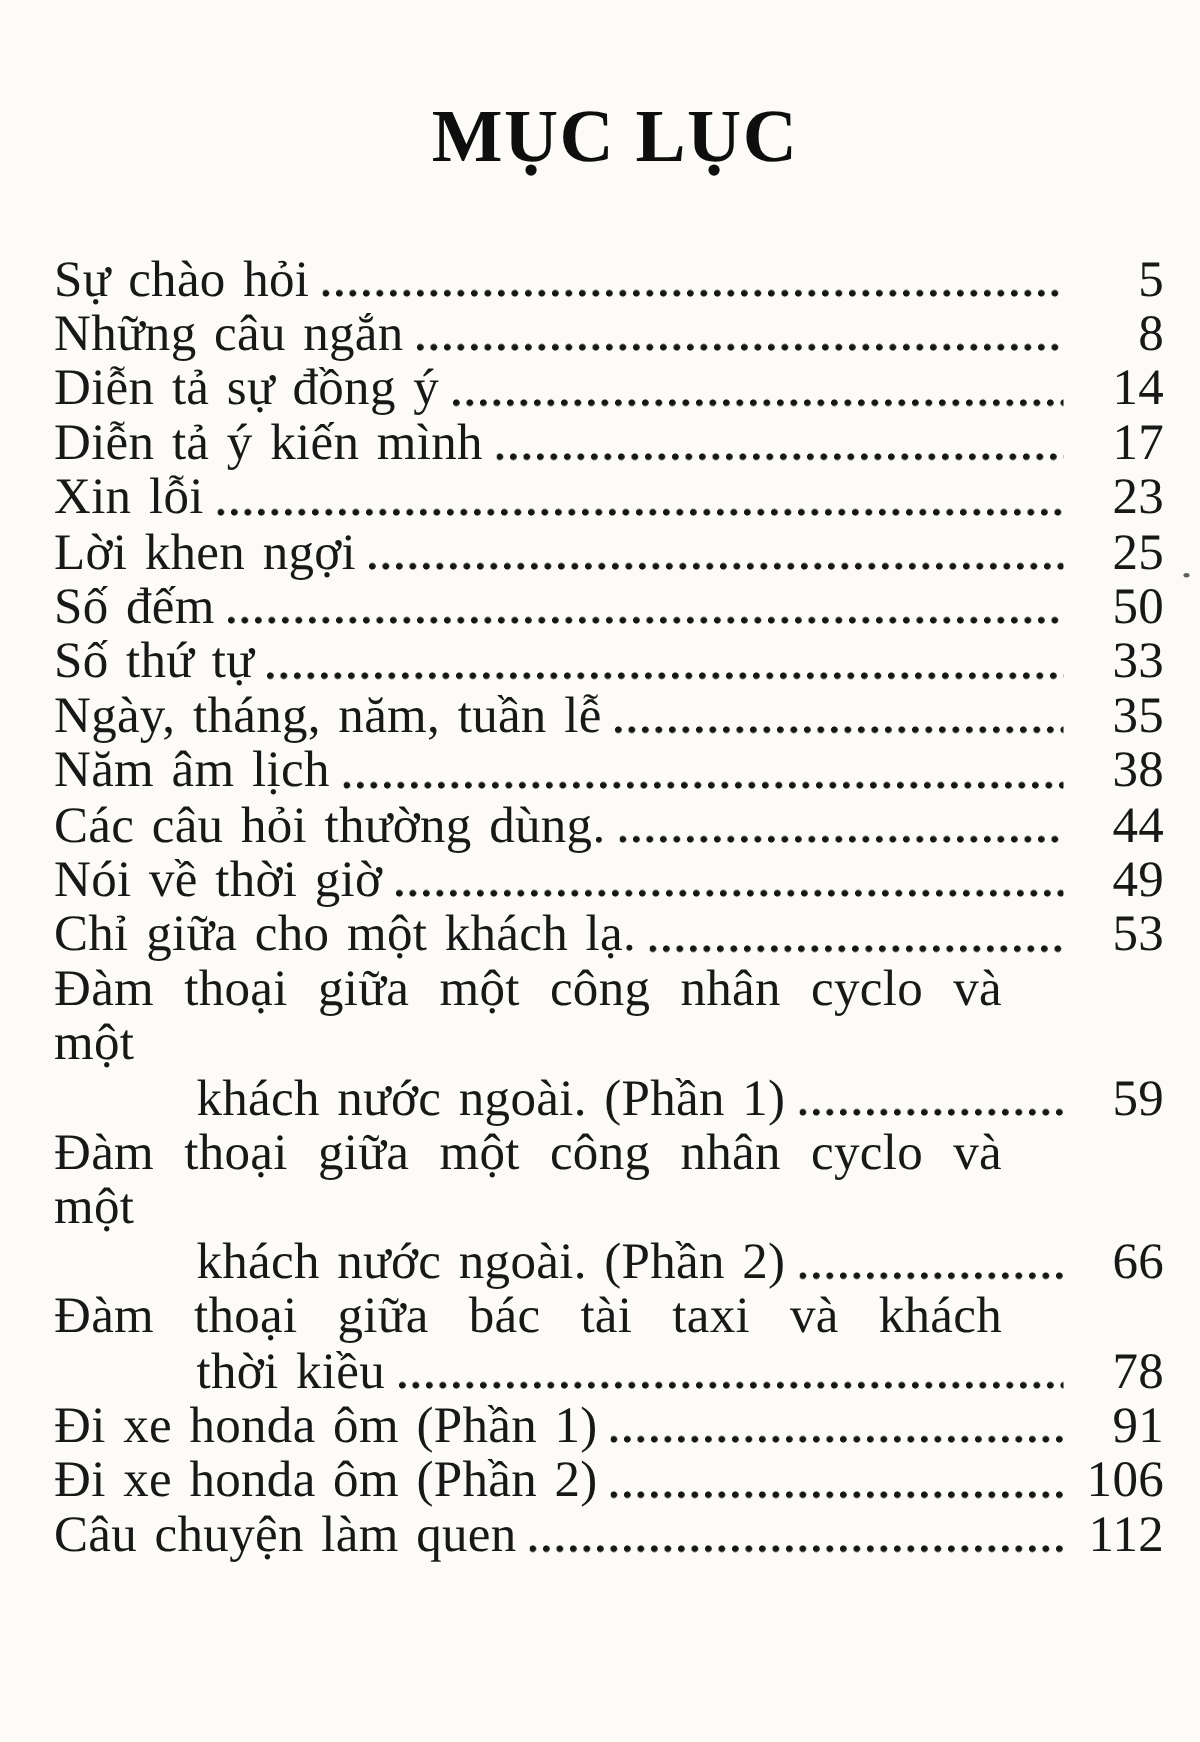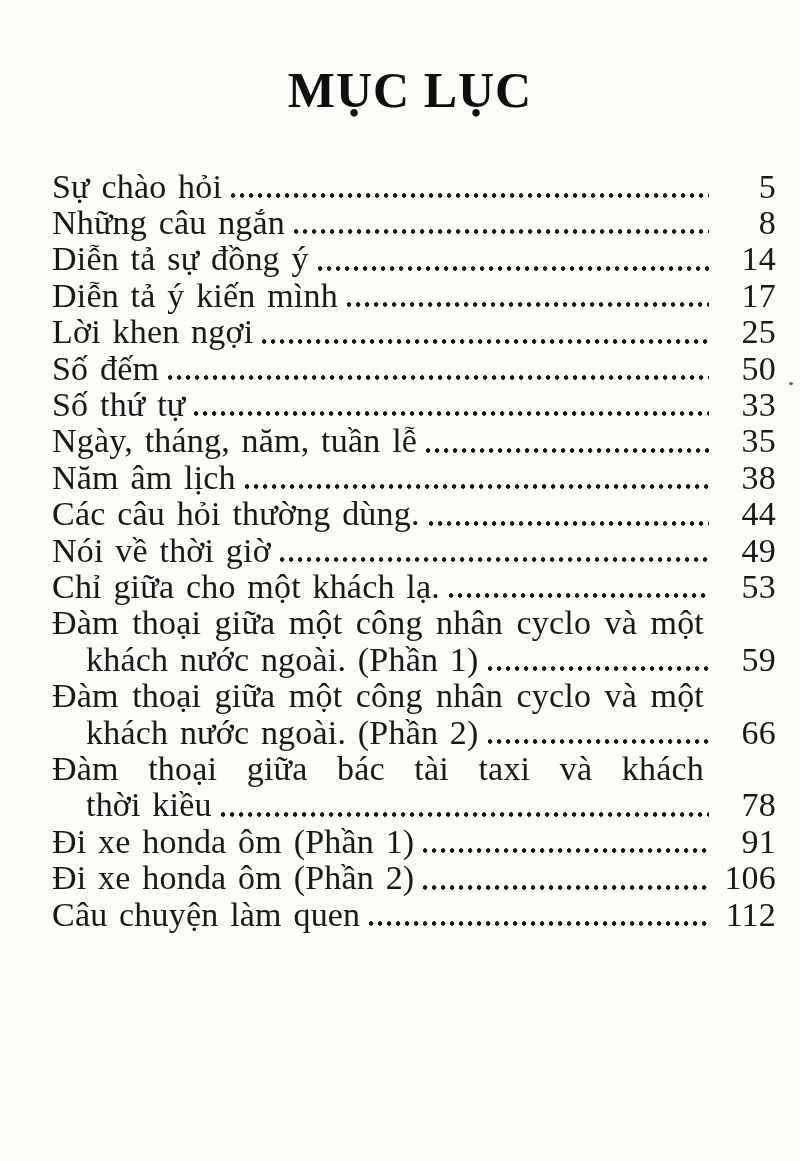--- a/index.html
+++ b/index.html
@@ -40,37 +40,37 @@
     font-weight: bold;
     letter-spacing: 1px;
     color: #0e0e0e;
   }
   .toc {
     margin-top: 52px;
   }
   .row {
     display: flex;
     align-items: baseline;
-    padding-left: 52px;
+    padding-left: 36px;
     padding-right: 24px;
     font-size: 34px;
     line-height: 36.4px;
     letter-spacing: 0.2px;
     word-spacing: 3px;
     white-space: nowrap;
   }
   .row .text {
     flex: 0 0 auto;
   }
   .row.indent .text {
-    margin-left: 34px;
+    margin-left: 95px;
   }
   .row.nopage .text {
     flex: 1 1 auto;
-    margin-right: 72px;
+    margin-right: 108px;
     text-align: justify;
     text-align-last: justify;
     white-space: normal;
   }
   .leader {
     flex: 1 1 auto;
     align-self: flex-end;
     height: 5px;
     margin: 0 9px 7px 9px;
     background-image: radial-gradient(circle at 2.2px 2.5px, #161616 2px, rgba(0,0,0,0) 2.45px);
@@ -105,20 +105,25 @@
         <span class="text">Diễn tả sự đồng ý</span>
         <span class="leader"></span>
         <span class="pagenum">14</span>
       </div>
       <div class="row">
         <span class="text">Diễn tả ý kiến mình</span>
         <span class="leader"></span>
         <span class="pagenum">17</span>
       </div>
       <div class="row">
+        <span class="text">Xin lỗi</span>
+        <span class="leader"></span>
+        <span class="pagenum">23</span>
+      </div>
+      <div class="row">
         <span class="text">Lời khen ngợi</span>
         <span class="leader"></span>
         <span class="pagenum">25</span>
       </div>
       <div class="row">
         <span class="text">Số đếm</span>
         <span class="leader"></span>
         <span class="pagenum">50</span>
       </div>
       <div class="row">

